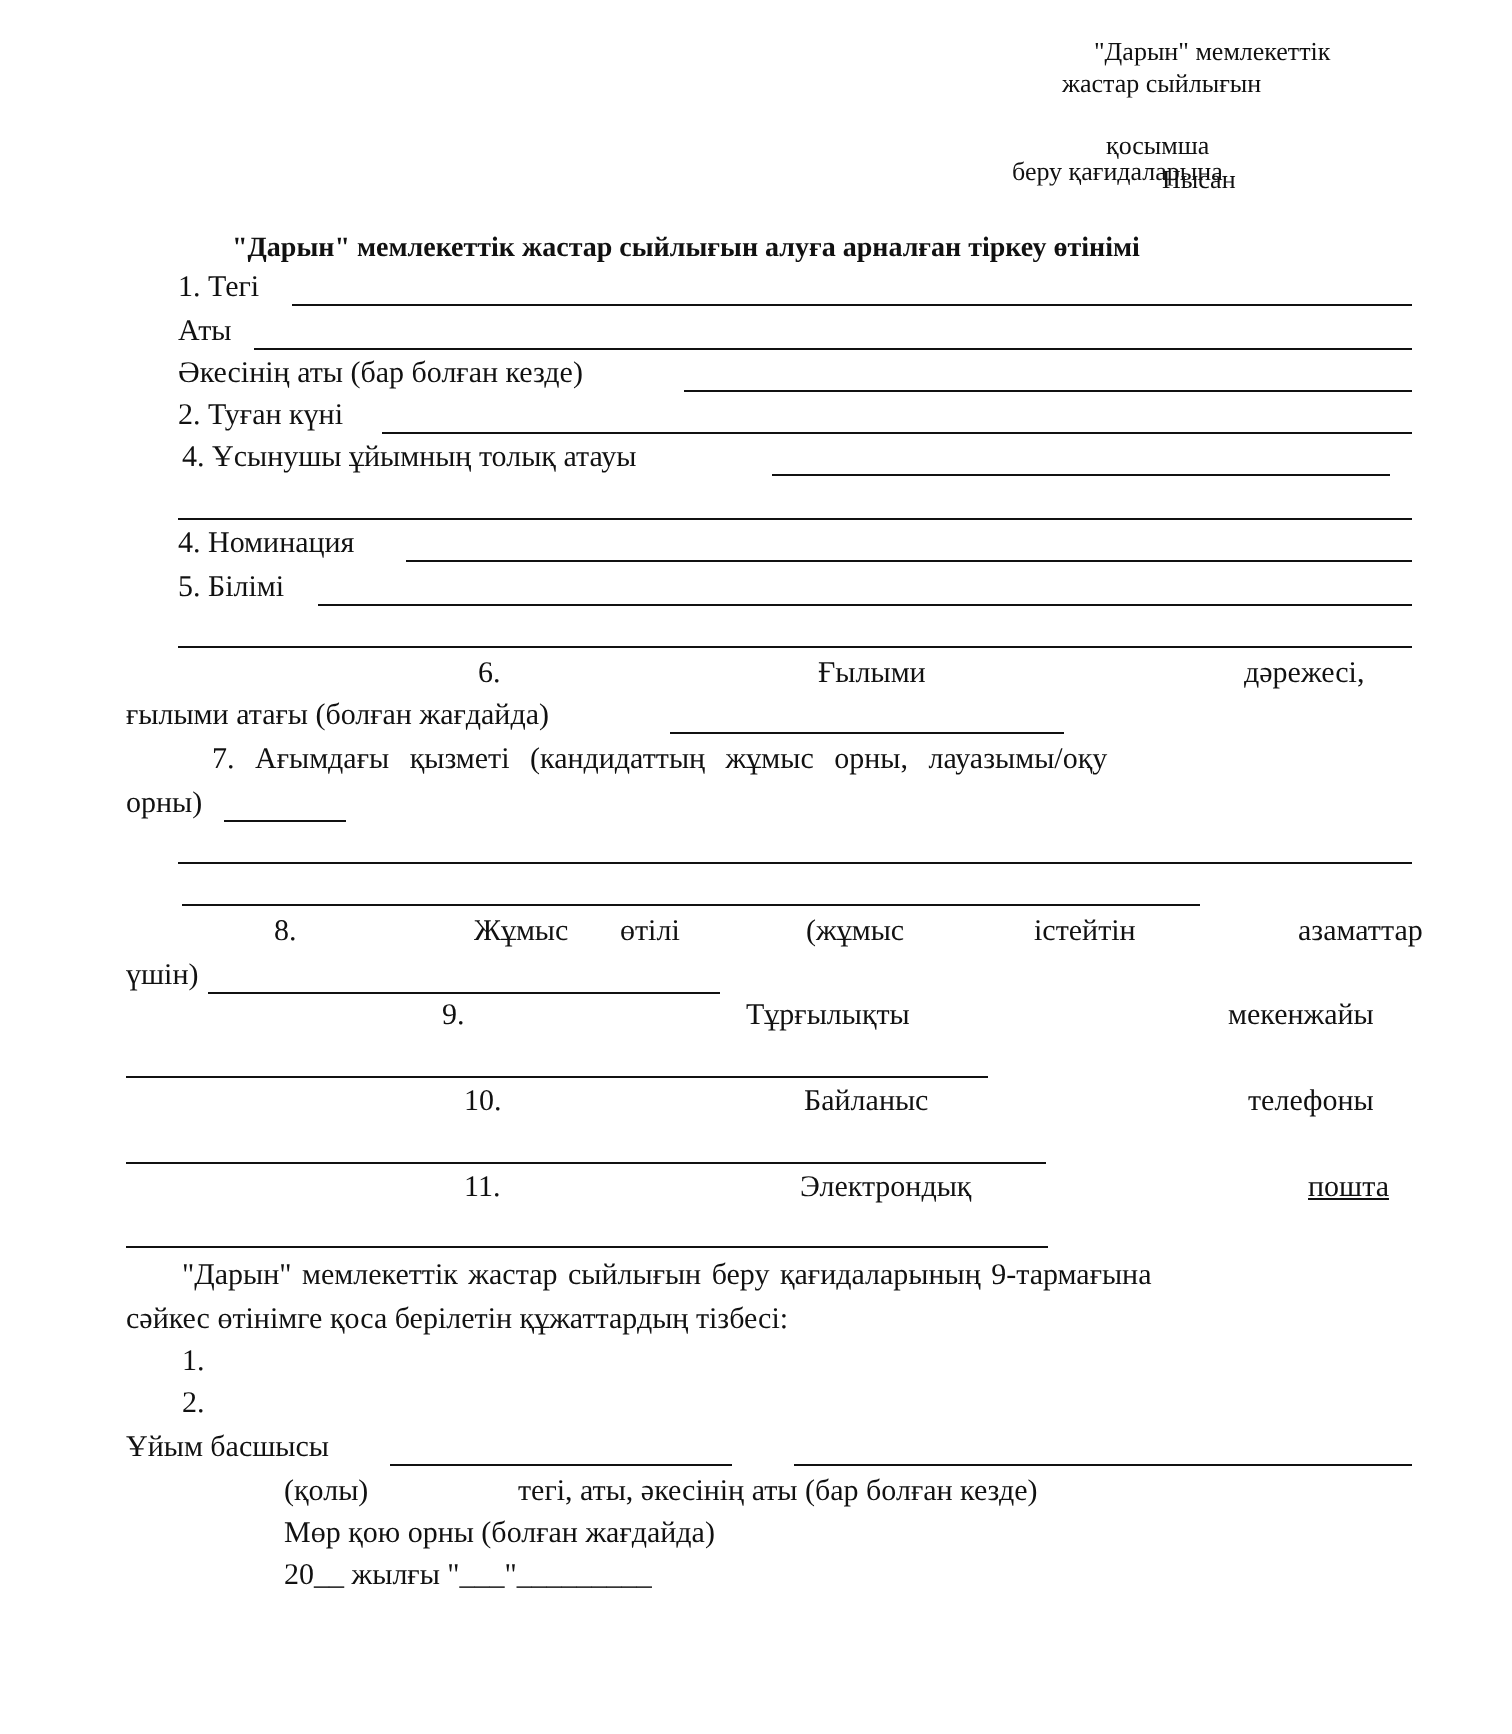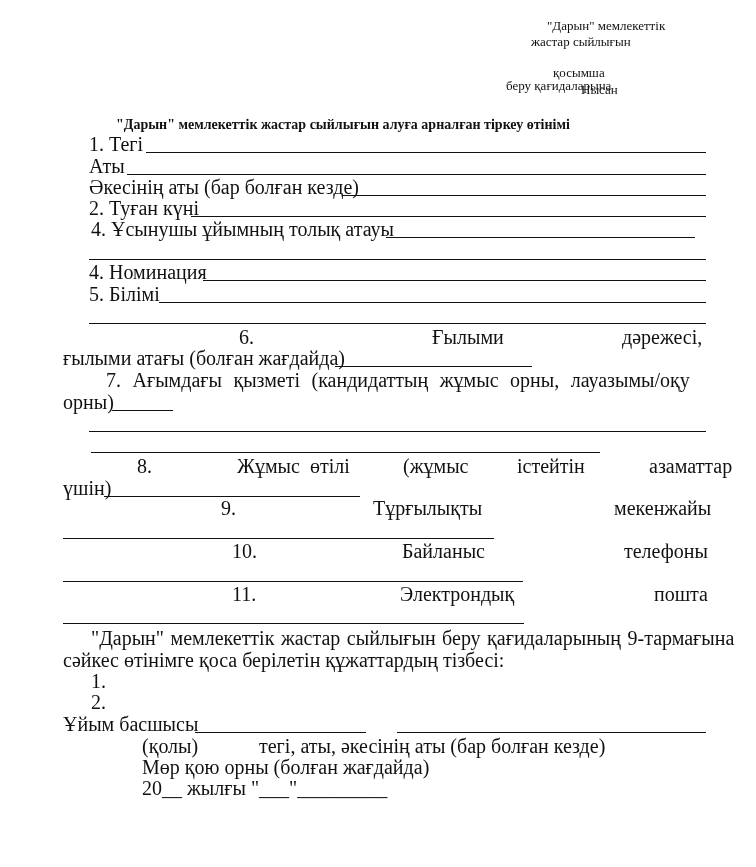--- a/index.html
+++ b/index.html
@@ -1,18 +1,18 @@
 <!DOCTYPE html>
 <html><head>
   <meta charset="utf-8">
   <style>
     html, body { margin: 0; padding: 0; background: #ffffff; }
     body { width: 756px; height: 867px; position: relative; overflow: hidden;
            font-family: "Liberation Serif", serif; color: #111; }
-    .t { position: absolute; white-space: nowrap; font-size: 20px; line-height: 20px; }
+    .t { position: absolute; white-space: nowrap; font-size: 15px; line-height: 20px; }
     .s { position: absolute; white-space: nowrap; font-size: 13px; line-height: 16px; }
     .line { position: absolute; height: 0; border-top: 1.3px solid #111; }
     .title { position: absolute; white-space: nowrap; font-size: 14px; font-weight: bold; line-height: 18px; }
   </style>
 </head>
 <body>
 
 <div>
   <div class="s" style="left:547px;top:18px;">"Дарын" мемлекеттік</div>
   <div class="s" style="left:531px;top:34px;">жастар сыйлығын</div>
@@ -40,21 +40,21 @@
 <div class="line" style="left:89px;width:617px;top:259px;"></div>
 
 <div class="t" style="left:89px;top:262px;">4. Номинация</div>
 <div class="line" style="left:203px;width:503px;top:280px;"></div>
 
 <div class="t" style="left:89px;top:284px;">5. Білімі</div>
 <div class="line" style="left:159px;width:547px;top:302px;"></div>
 <div class="line" style="left:89px;width:617px;top:323px;"></div>
 
 <div class="t" style="left:239px;top:327px;">6.</div>
-<div class="t" style="left:432px;top:327px;">Ғылыми</div>
+<div class="t" style="left:409px;top:327px;">Ғылыми</div>
 <div class="t" style="left:622px;top:327px;">дәрежесі,</div>
 <div class="t" style="left:63px;top:348px;">ғылыми атағы (болған жағдайда)</div>
 <div class="line" style="left:335px;width:197px;top:366px;"></div>
 
 <div class="t" style="left:106px;top:370px;word-spacing:6.5px;">7. Ағымдағы қызметі (кандидаттың жұмыс орны, лауазымы/оқу</div>
 <div class="t" style="left:63px;top:392px;">орны)</div>
 <div class="line" style="left:112px;width:61px;top:410px;"></div>
 <div class="line" style="left:89px;width:617px;top:431px;"></div>
 <div class="line" style="left:91px;width:509px;top:452px;"></div>
 
@@ -72,21 +72,21 @@
 <div class="t" style="left:614px;top:498px;">мекенжайы</div>
 <div class="line" style="left:63px;width:431px;top:538px;"></div>
 
 <div class="t" style="left:232px;top:541px;">10.</div>
 <div class="t" style="left:402px;top:541px;">Байланыс</div>
 <div class="t" style="left:624px;top:541px;">телефоны</div>
 <div class="line" style="left:63px;width:460px;top:581px;"></div>
 
 <div class="t" style="left:232px;top:584px;">11.</div>
 <div class="t" style="left:400px;top:584px;">Электрондық</div>
-<div class="t" style="left:654px;top:584px;">пошта</div>
+<div class="t" style="left:654px;top:584px;text-decoration:underline;">пошта</div>
 <div class="line" style="left:63px;width:461px;top:623px;"></div>
 
 <div class="t" style="left:91px;top:628px;word-spacing:1.5px;">"Дарын" мемлекеттік жастар сыйлығын беру қағидаларының 9-тармағына</div>
 <div class="t" style="left:63px;top:650px;">сәйкес өтінімге қоса берілетін құжаттардың тізбесі:</div>
 <div class="t" style="left:91px;top:671px;">1.</div>
 
 <div class="t" style="left:91px;top:692px;">2.</div>
 
 <div class="t" style="left:63px;top:714px;">Ұйым басшысы</div>
 <div class="line" style="left:195px;width:171px;top:732px;"></div>

